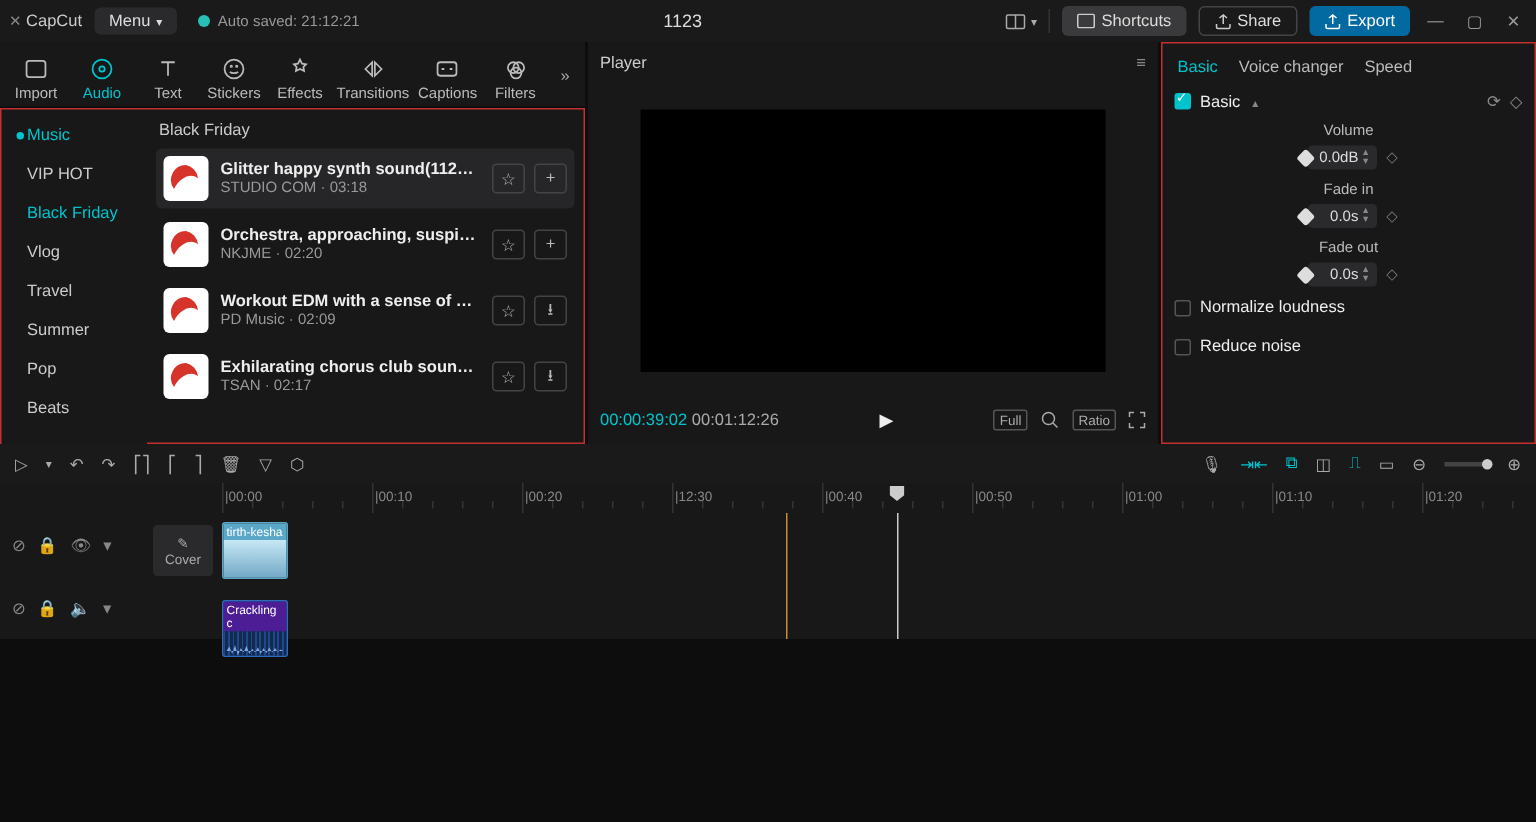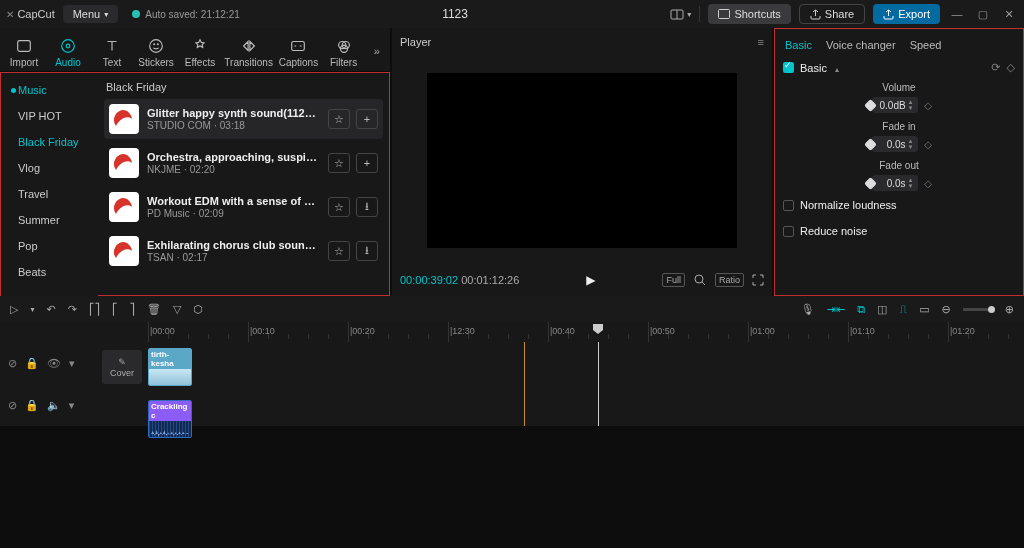--- a/index.html
+++ b/index.html
@@ -96,26 +96,26 @@
 .tl { flex:1; background:#181818; display:flex; flex-direction:column; }
 .ruler { height:20px; position:relative; font-size:9px; color:#888; overflow:hidden; }
 .ruler .maj { position:absolute; top:0; height:100%; width:1px; background:#333; }
 .ruler .lbl { position:absolute; top:4px; font-size:9px; color:#888; transform:translateX(2px); }
 .playhead-ruler { position:absolute; top:2px; width:10px; height:10px; background:#ccc; clip-path:polygon(0 0,100% 0,100% 60%,50% 100%,0 60%); transform:translateX(-50%); }
 .tracks-area { flex:1; position:relative; display:flex; }
 .lane-ctrls { width:100px; display:flex; flex-direction:column; }
 .lane-ctrls .row { height:42px; display:flex; align-items:center; gap:8px; padding:0 8px; color:#888; }
 .lane-ctrls .row2 { height:42px; display:flex; align-items:center; gap:8px; padding:0 8px; color:#888; }
 .cover-chip { position:absolute; left:102px; top:8px; width:40px; height:34px; background:#2a2a2d; border-radius:3px; display:flex; flex-direction:column; align-items:center; justify-content:center; color:#aaa; font-size:9px; gap:1px; }
-.clip { position:absolute; height:38px; border-radius:2px; overflow:hidden;font-weight:bold; }
+.clip { position:absolute; height:38px; border-radius:2px; overflow:hidden; }
 .clip-vid { left:148px; top:6px; width:44px; border:1px solid #5aa7c7; background:linear-gradient(#4d7a95,#3c5f80); }
 .clip-vid .cap { background:#5aa7c7; color:#fff; font-size:8px; padding:1px 2px; }
 .clip-vid .body { height:26px; background:linear-gradient(#c7e8f5,#6fa7c5); }
 .clip-aud { left:148px; top:58px; width:44px; border:1px solid #2f6abf; background:#13294f; }
-.clip-aud .cap { background:#8b5cf6; color:#fff; font-size:8px; padding:1px 2px; }
+.clip-aud .cap { background:#4c1d95; color:#fff; font-size:8px; padding:1px 2px; }
 .clip-aud .body { height:26px; background:repeating-linear-gradient(90deg,#1f4a8a 0,#1f4a8a 1px,#13294f 1px,#13294f 3px); position:relative; }
 .clip-aud .body::after{ content:""; position:absolute; left:2px; right:2px; top:8px; height:10px; background:linear-gradient(#7da7e0,#7da7e0); clip-path:polygon(0 50%,5% 20%,10% 70%,15% 10%,20% 80%,25% 30%,30% 60%,35% 15%,40% 70%,45% 35%,50% 60%,55% 25%,60% 70%,65% 30%,70% 65%,75% 25%,80% 60%,85% 30%,90% 55%,95% 40%,100% 50%);}
 .now-line { position:absolute; top:0; bottom:0; width:1px; background:#c98c2e; }
 .play-line { position:absolute; top:0; bottom:0; width:1px; background:#ccc; }
 svg { display:block; }
 </style>
 </head>
 <body>
 
 <div class="titlebar">

